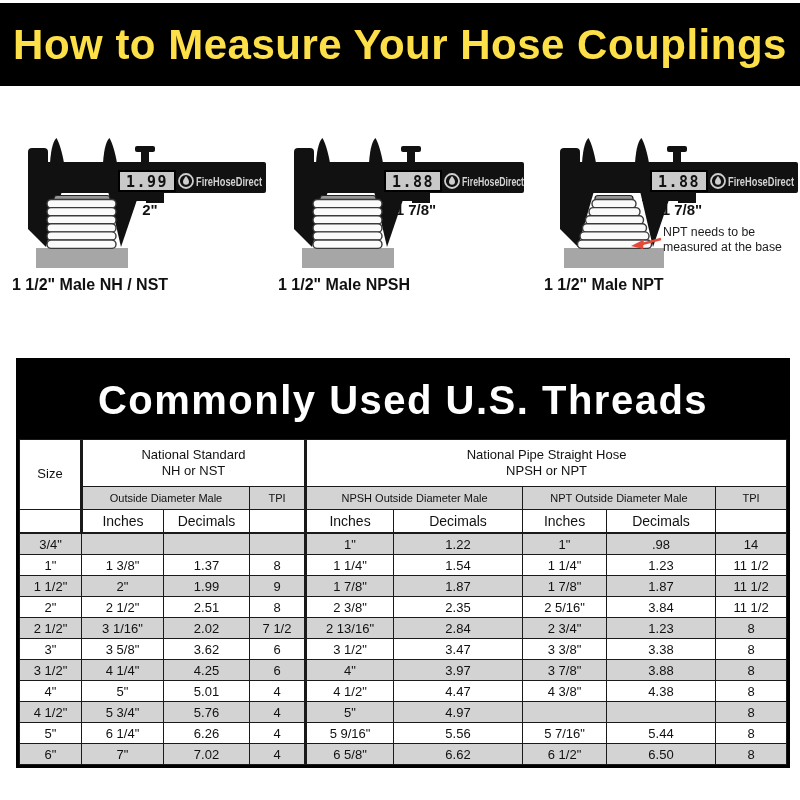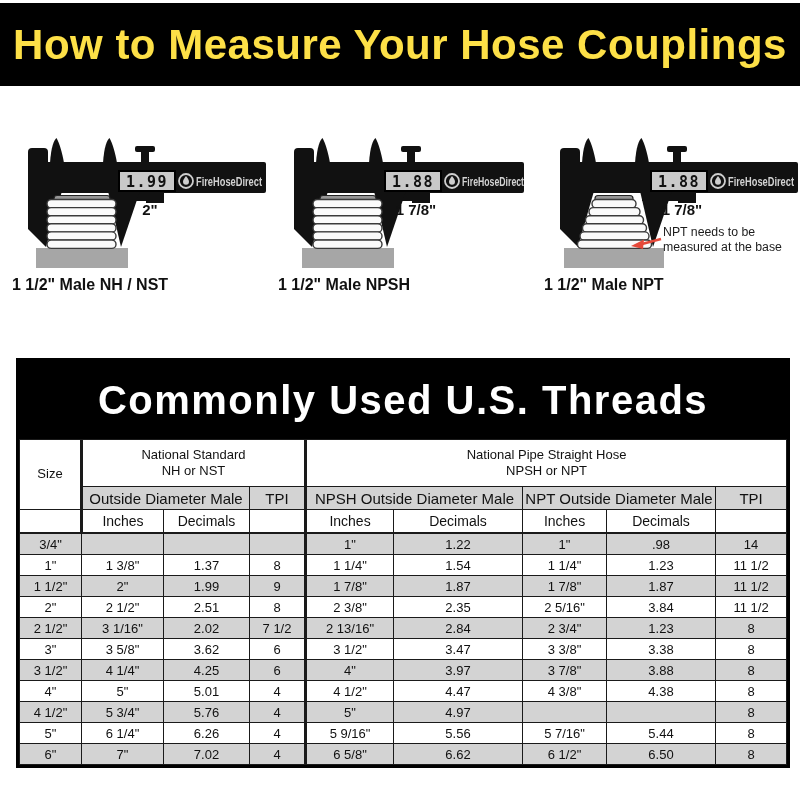--- a/index.html
+++ b/index.html
@@ -40,21 +40,21 @@
   }
   table.threads{
     width:100%;border-collapse:collapse;table-layout:fixed;background:#fff;
   }
   table.threads th,table.threads td{
     border:1.5px solid #1a1a1a;text-align:center;vertical-align:middle;
     padding:0;font-weight:normal;overflow:hidden;white-space:nowrap;
   }
   tr.group-row th{height:46px;font-size:13px;line-height:1.25;}
   th.size-th{font-size:15px;font-weight:bold;border-right-width:2.5px;}
-  tr.sub-row th{height:22px;font-size:15px;background:#d3d3d3;}
+  tr.sub-row th{height:22px;font-size:11px;background:#d3d3d3;}
   tr.unit-row th{height:22px;font-size:14px;border-bottom-width:2.5px;}
   tr.unit-row th:first-child{border-right-width:2.5px;}
   .sec-left{border-left-width:3px !important;}
   table.threads td{height:20px;font-size:13px;}
   td.size-cell{font-weight:bold;font-size:13px;border-right-width:2.5px;}
   tr.shaded td{background:#d3d3d3;}
 </style>
 </head>
 <body>
 

